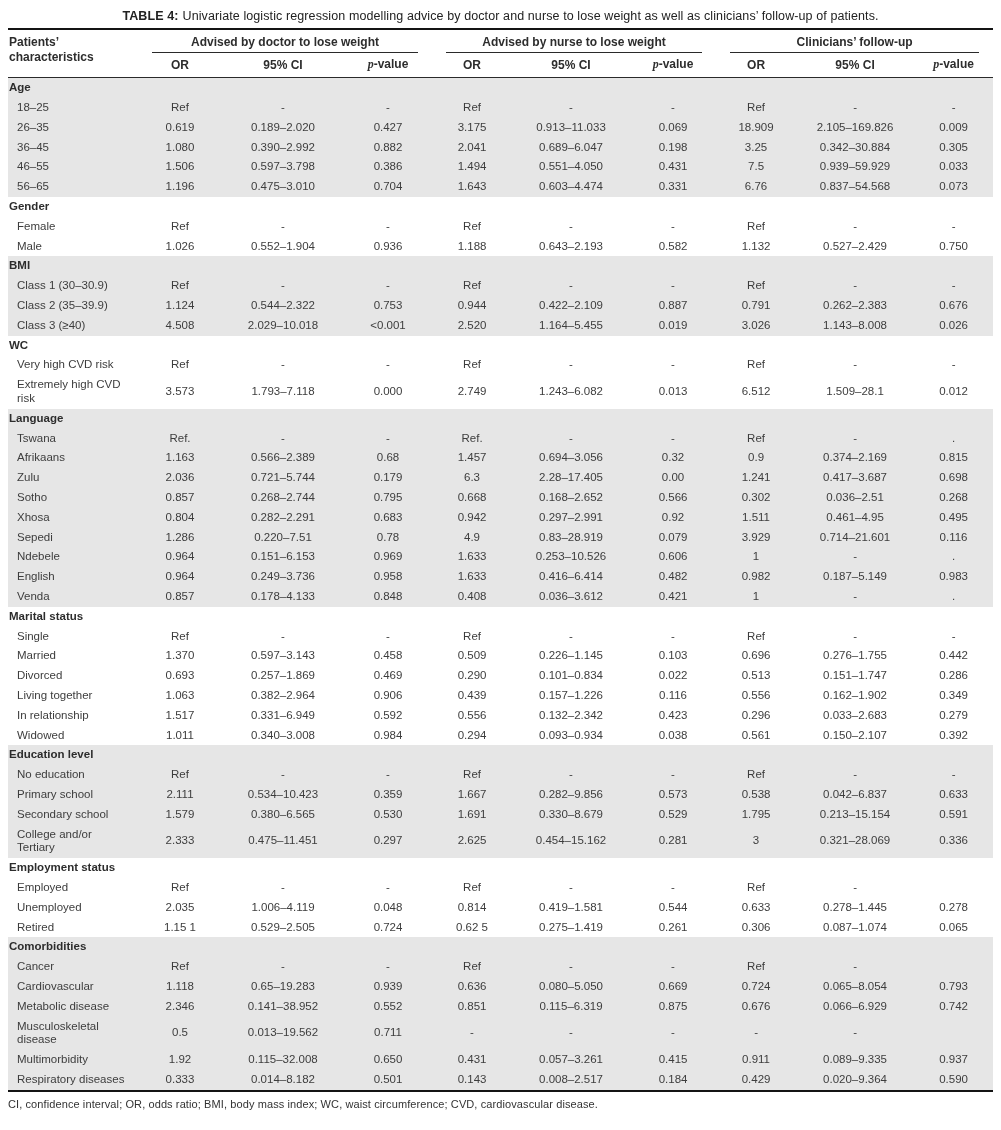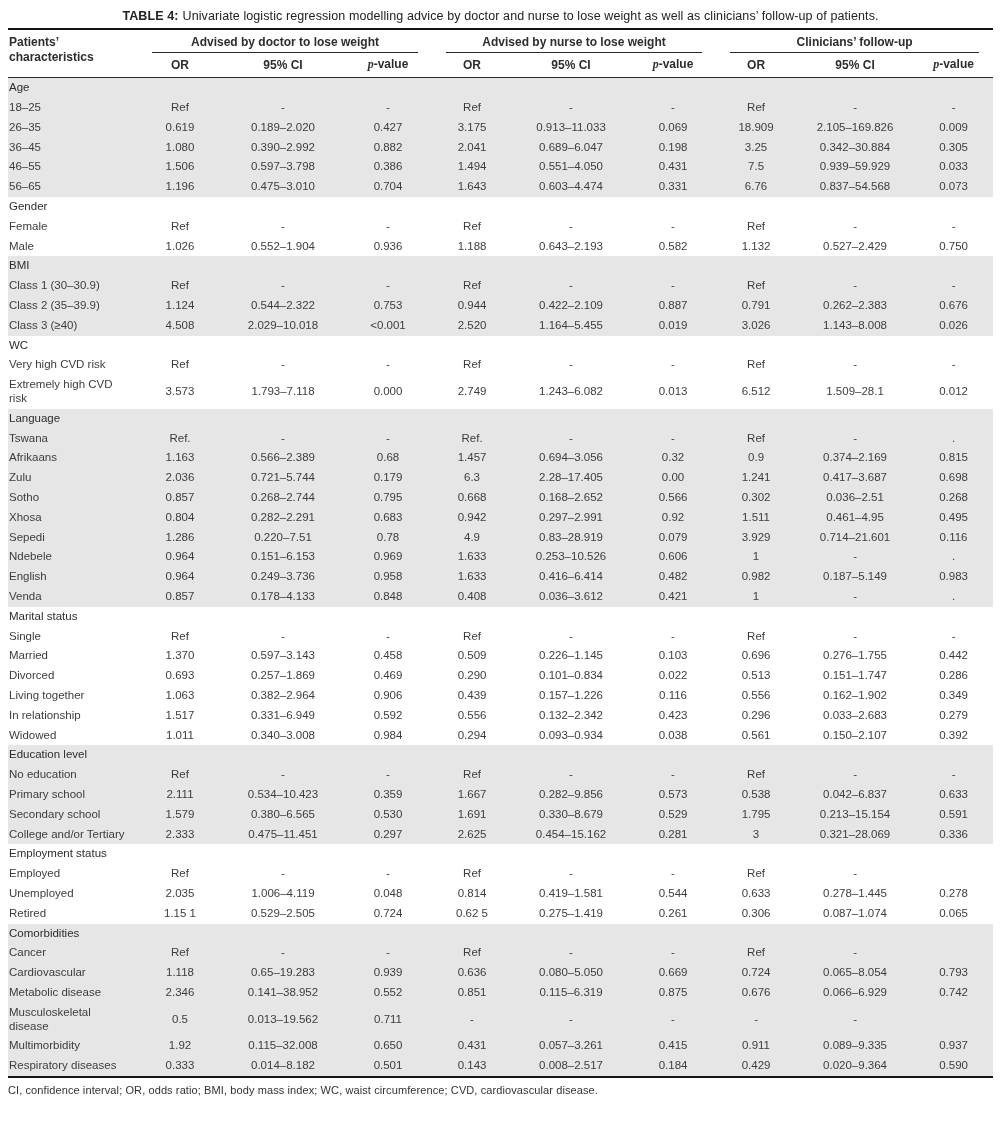--- a/index.html
+++ b/index.html
@@ -68,27 +68,27 @@
   tbody td {
     font-size: 11.5px;
     line-height: 1.2;
     padding: 3px 2px;
     text-align: center;
     vertical-align: middle;
     color: #3d3d3d;
   }
   tbody td.section-label {
     text-align: left;
-    font-weight: normal;
+    font-weight: bold;
     color: #2d2d2d;
     padding-left: 1px;
   }
   tbody td.row-label {
     text-align: left;
-    padding-left: 1px;
+    padding-left: 9px;
     padding-right: 6px;
   }
   tr.shaded td { background: #e6e6e6; }
 
   .footnote {
     width: 985px;
     font-size: 11px;
     color: #333;
     padding: 6px 0 0 0;
     letter-spacing: 0.1px;

